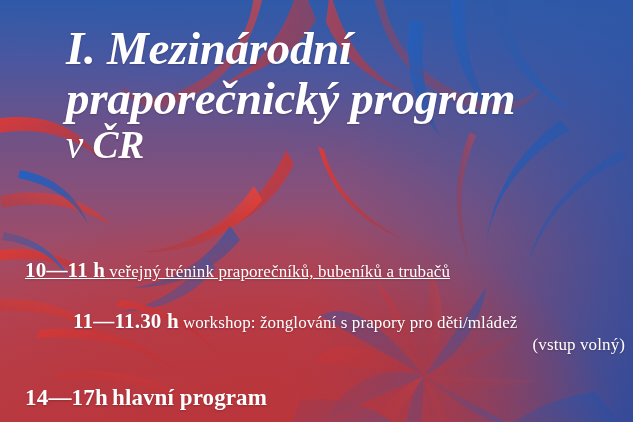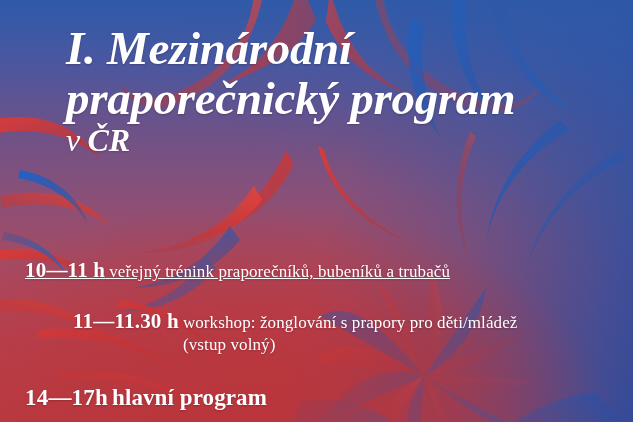--- a/index.html
+++ b/index.html
@@ -78,21 +78,21 @@
   .title-line {
     color: #ffffff;
     font-style: italic;
     font-weight: bold;
     font-size: 47px;
     line-height: 1.06;
     letter-spacing: -0.3px;
     white-space: nowrap;
     text-shadow: 0 1px 2px rgba(60,20,40,0.30);
   }
-  .title-line.l3 { font-size: 32px; font-family: Liberation Serif, serif; }
+  .title-line.l3 { font-size: 39px; font-family: Liberation Serif, serif; }
   .title-line .light {
     font-weight: normal;
     font-style: italic;
   }
 
   .schedule {
     position: absolute;
     left: 25px;
     top: 258px;
     width: 600px;
@@ -109,21 +109,21 @@
     letter-spacing: 0.2px;
   }
   .sched-desc {
     font-size: 17px;
     font-weight: normal;
     letter-spacing: 0.1px;
   }
   .sched-sub {
     display: block;
     font-size: 17px;
-    text-align: left;
+    text-align: right;
     padding-left: 110px;
     margin-top: 1px;
     letter-spacing: 0.1px;
   }
   .row-1 { margin-bottom: 26px; text-decoration: underline; }
   .row-2 { margin-bottom: 30px; margin-left: 48px; }
   .row-3 .sched-time { font-size: 23px; }
   .row-3 .sched-desc { font-size: 23px; font-weight: bold; }
   .row-4 {
     margin-top: 4px;

